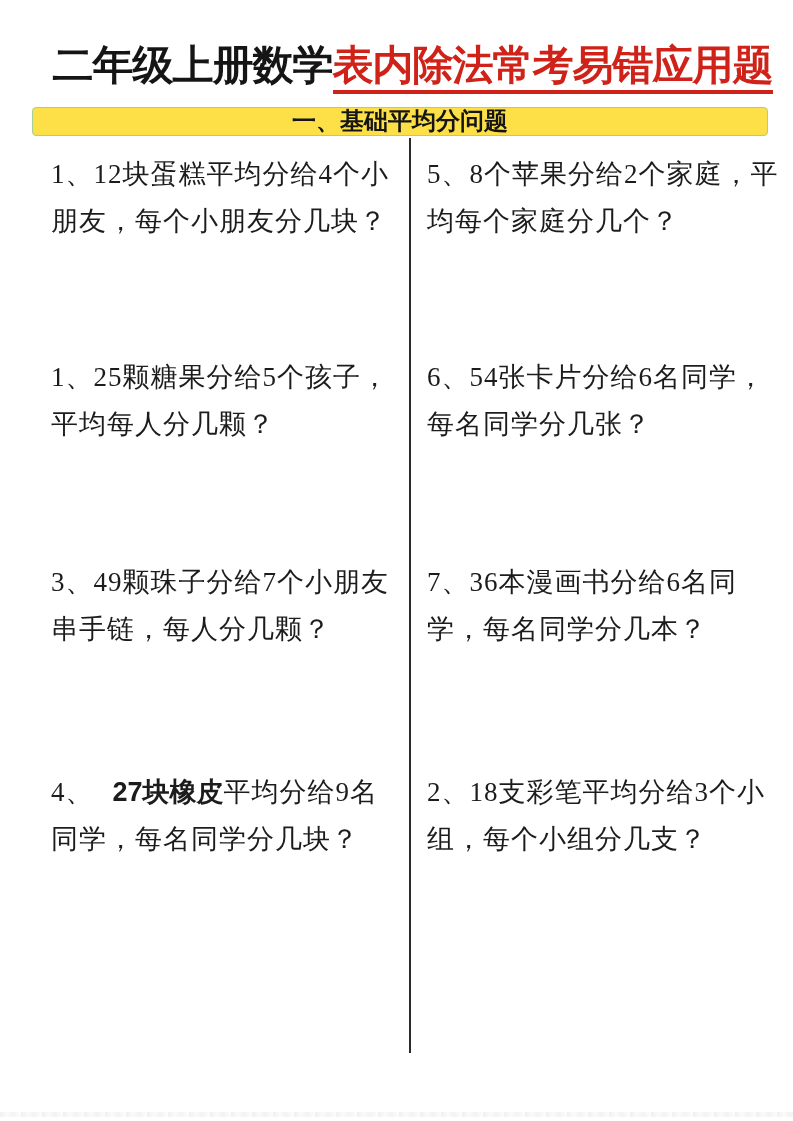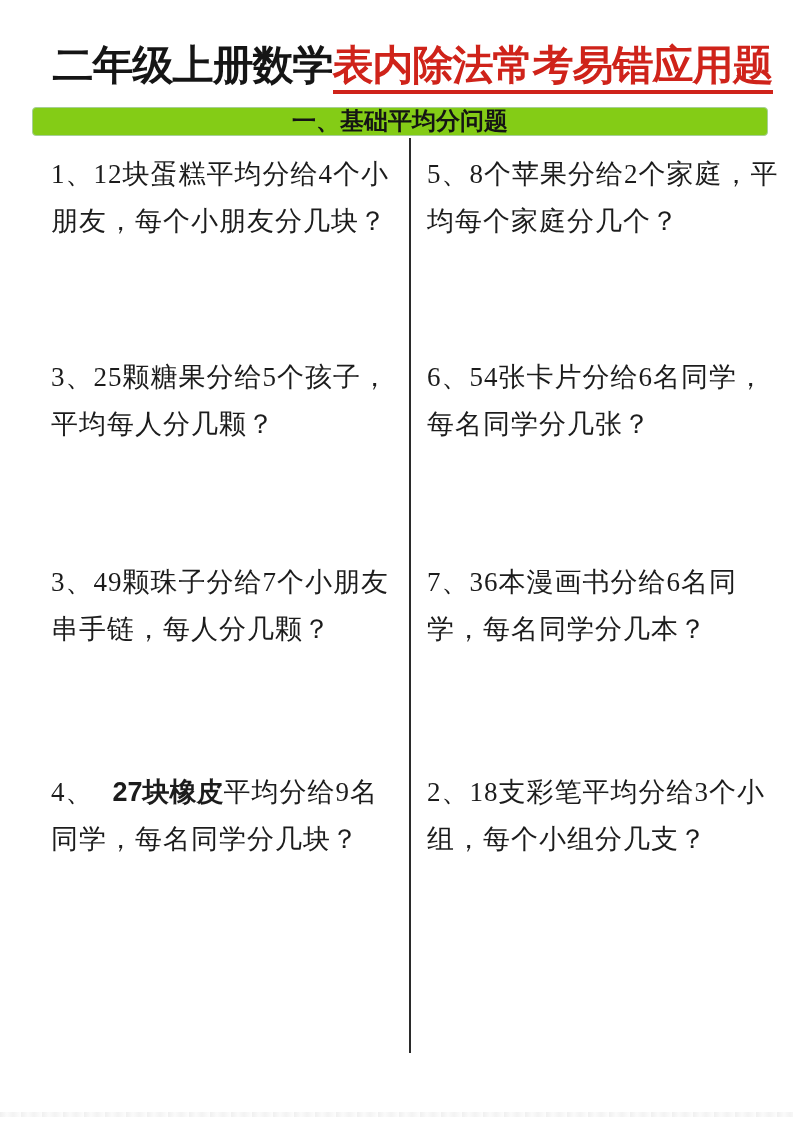--- a/index.html
+++ b/index.html
@@ -32,21 +32,21 @@
     padding-bottom: 2px;
   }
   
   .banner {
     position: absolute;
     left: 32px;
     top: 107px;
     width: 736px;
     height: 29px;
     box-sizing: border-box;
-    background: #84cc16;
+    background: #fde047;
     border: 1px solid #a6cf97;
     border-radius: 4px;
     text-align: center;
     font-size: 24px;
     font-weight: bold;
     line-height: 27px;
     color: #141414;
   }
   
   .grid {
@@ -103,21 +103,21 @@
     <span>一、基础平均分问题</span>
   </div>
 
   <div class="grid">
 
     <div class="col col-left">
       <div class="cell r1">
         <span>1、12块蛋糕平均分给4个小朋友，每个小朋友分几块？</span>
       </div>
       <div class="cell r2">
-        <span>3、25颗糖果分给5个孩子，平均每人分几颗？</span>
+        <span>1、25颗糖果分给5个孩子，平均每人分几颗？</span>
       </div>
       <div class="cell r3">
         <span>3、49颗珠子分给7个小朋友串手链，每人分几颗？</span>
       </div>
       <div class="cell r4">
         <span>4、</span><span class="hei-bold">27块橡皮</span><span>平均分给9名同学，每名同学分几块？</span>
       </div>
     </div>
 
     <div class="col col-right">

